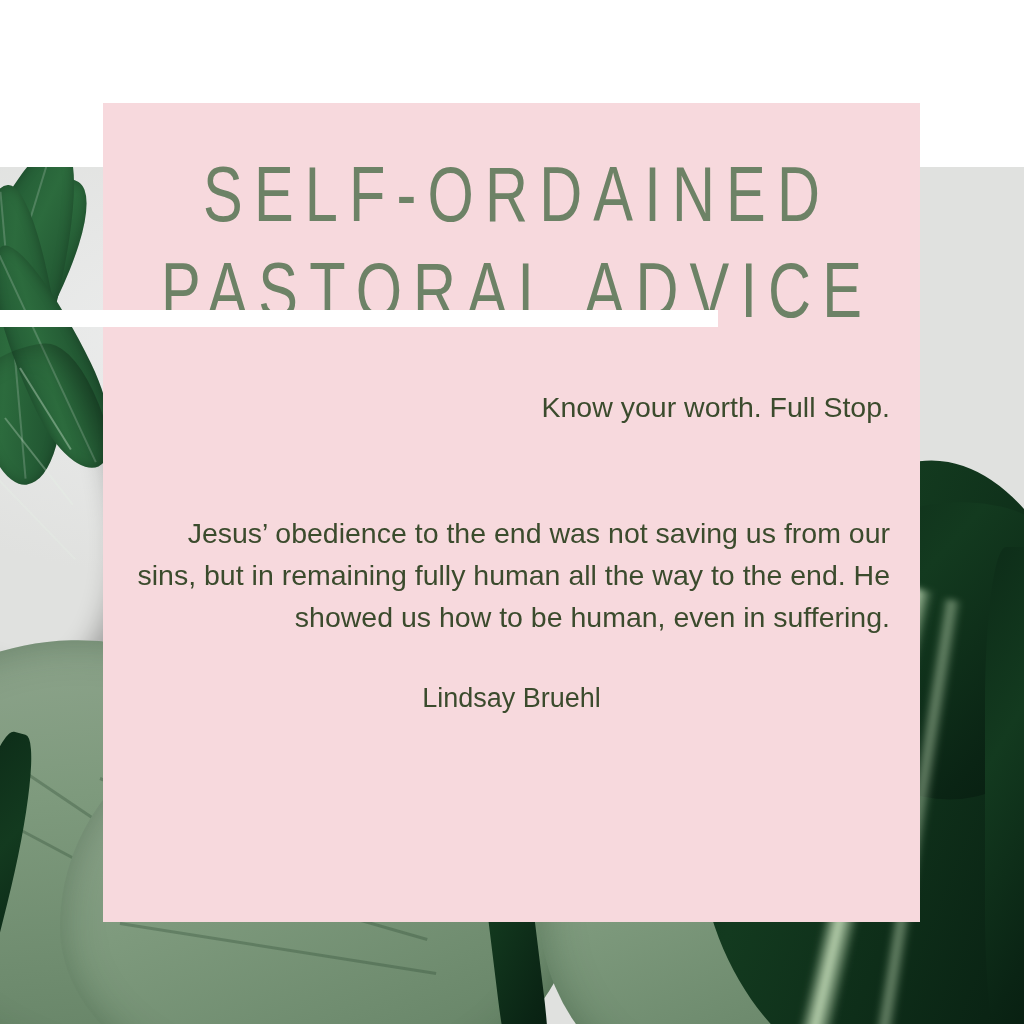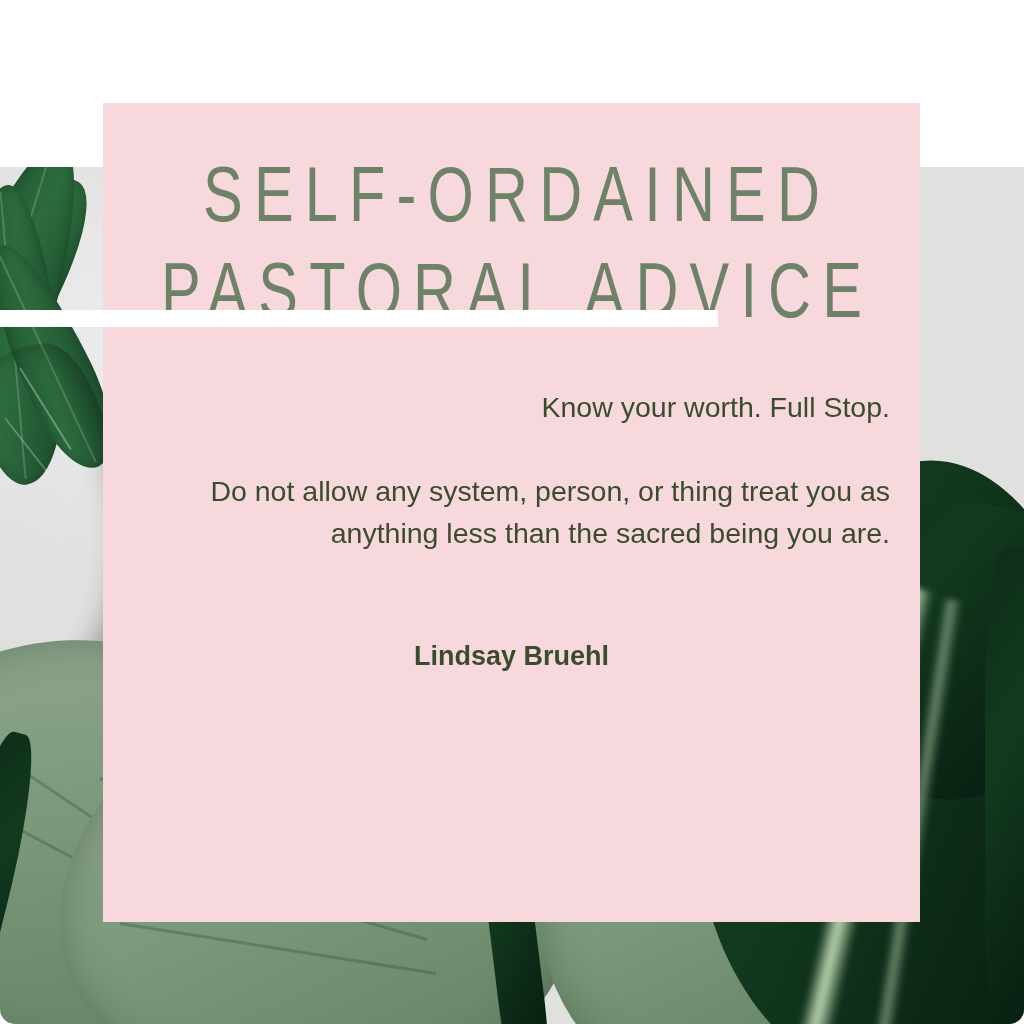--- a/index.html
+++ b/index.html
@@ -8,21 +8,20 @@
     padding: 0;
     background: #ffffff;
   }
   #canvas {
     position: relative;
     width: 1024px;
     height: 1024px;
     overflow: hidden;
     background: #ffffff;
     font-family: "Liberation Sans", sans-serif;
-    border-radius: 15px;
   }
 
   
   .photo {
     position: absolute;
     left: 0;
     top: 167px;
     width: 1024px;
     height: 857px;
     overflow: hidden;
@@ -129,21 +128,20 @@
     line-height: 42px;
     font-weight: 400;
   }
   .para { margin: 0; text-align: right; }
   .gap { height: 42px; }
   .gap-small { height: 40px; }
   .author {
     margin: 0;
     font-size: 27px;
     line-height: 40px;
-    font-weight: bold;
   }
 </style>
 </head>
 <body>
 
 <div id="canvas">
 
   <div class="photo">
     <div class="photo-paper"></div>
 
@@ -201,21 +199,21 @@
     <div class="title-block">
       <div class="title-line">SELF-ORDAINED</div>
       <div class="title-line">PASTORAL ADVICE</div>
     </div>
 
     <div class="rule"></div>
 
     <div class="body-block">
       <p class="para">Know your worth. Full Stop.</p>
       <div class="gap"></div>
-      <p class="para">Do not allow any system, person, or thing treat you as anything less than the sacred being you are.</p>
       <div class="gap"></div>
+      <p class="para">Jesus’ obedience to the end was not saving us from our sins, but in remaining fully human all the way to the end. He showed us how to be human, even in suffering.</p>
       <div class="gap-small"></div>
       <p class="author">Lindsay Bruehl</p>
     </div>
 
   </div>
 
 </div>
 
 </body></html>

